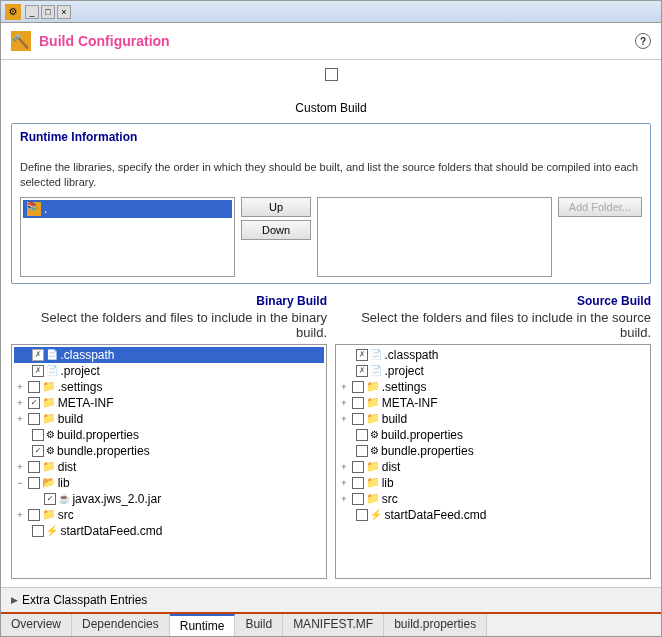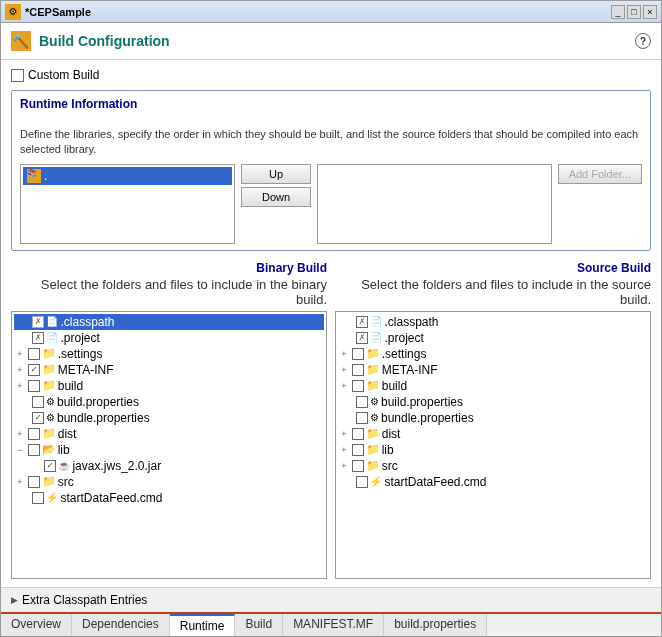--- a/index.html
+++ b/index.html
@@ -8,26 +8,26 @@
     .window { background: #f0f0f0; width: 662px; height: 637px; display: flex; flex-direction: column; border: 1px solid #999; }
 
     .title-bar { background: linear-gradient(to bottom, #dde8f5, #c8d8ed); height: 22px; display: flex; align-items: center; padding: 0 4px; border-bottom: 1px solid #999; }
     .title-bar-icon { width: 16px; height: 16px; background: #e8a020; margin-right: 4px; font-size: 10px; display: flex; align-items: center; justify-content: center; }
     .title-bar-text { flex: 1; font-size: 11px; font-weight: bold; color: #000; }
     .title-bar-buttons { display: flex; gap: 2px; }
     .title-bar-btn { width: 14px; height: 14px; background: #ddd; border: 1px solid #999; display: flex; align-items: center; justify-content: center; font-size: 9px; cursor: pointer; }
 
     .header { background: white; padding: 8px 10px 8px 10px; display: flex; align-items: center; border-bottom: 1px solid #ccc; }
     .header-icon { width: 20px; height: 20px; background: #e8a020; margin-right: 8px; display: flex; align-items: center; justify-content: center; font-size: 14px; }
-    .header-title { font-size: 14px; font-weight: bold; color: #0f766e; flex: 1; }
+    .header-title { font-size: 14px; font-weight: bold; color: #ec4899; flex: 1; }
     .header-help { width: 16px; height: 16px; border: 1px solid #666; border-radius: 8px; display: flex; align-items: center; justify-content: center; font-size: 10px; font-weight: bold; color: #333; cursor: pointer; }
 
     .content { flex: 1; background: white; padding: 8px 10px; display: flex; flex-direction: column; gap: 6px; overflow: hidden; }
 
-    .custom-build-row { display: flex; align-items: center; gap: 4px; margin-bottom: 2px; }
+    .custom-build-row { display: flex; align-items: center; gap: 20px; margin-bottom: 2px; flex-direction: column; }
     .checkbox { width: 13px; height: 13px; border: 1px solid #666; background: white; display: inline-block; }
 
     .section-box { border: 1px solid #7a9bc4; border-radius: 2px; padding: 6px 8px; margin-bottom: 4px; }
     .section-title { color: #00008b; font-weight: bold; font-size: 12px; margin-bottom: 16px; }
     .section-desc { font-size: 11px; color: #333; line-height: 1.4; }
 
     .runtime-middle { display: flex; gap: 6px; margin-top: 6px; }
     .library-list { width: 215px; border: 1px solid #999; background: white; min-height: 80px; padding: 2px; }
     .library-item { display: flex; align-items: center; gap: 3px; padding: 2px 4px; background: #3366cc; color: white; }
     .library-icon { width: 14px; height: 14px; background: #e8a020; display: inline-block; font-size: 8px; }
@@ -63,21 +63,20 @@
     .tab { padding: 3px 10px; border-right: 1px solid #ccc; cursor: pointer; font-size: 11px; color: #333; background: #e8e8e8; }
     .tab.active { background: white; border-top: 2px solid #3366cc; color: #000; }
   </style>
 </head>
 <body>
 
 <div class="window">
 
   <div class="title-bar">
     <div class="title-bar-icon">⚙</div>
-    <span class="title-bar-text">*CEPSample</span>
     <div class="title-bar-buttons">
       <div class="title-bar-btn">_</div>
       <div class="title-bar-btn">□</div>
       <div class="title-bar-btn">×</div>
     </div>
   </div>
 
   <div class="header">
     <div class="header-icon">🔨</div>
     <span class="header-title">Build Configuration</span>

